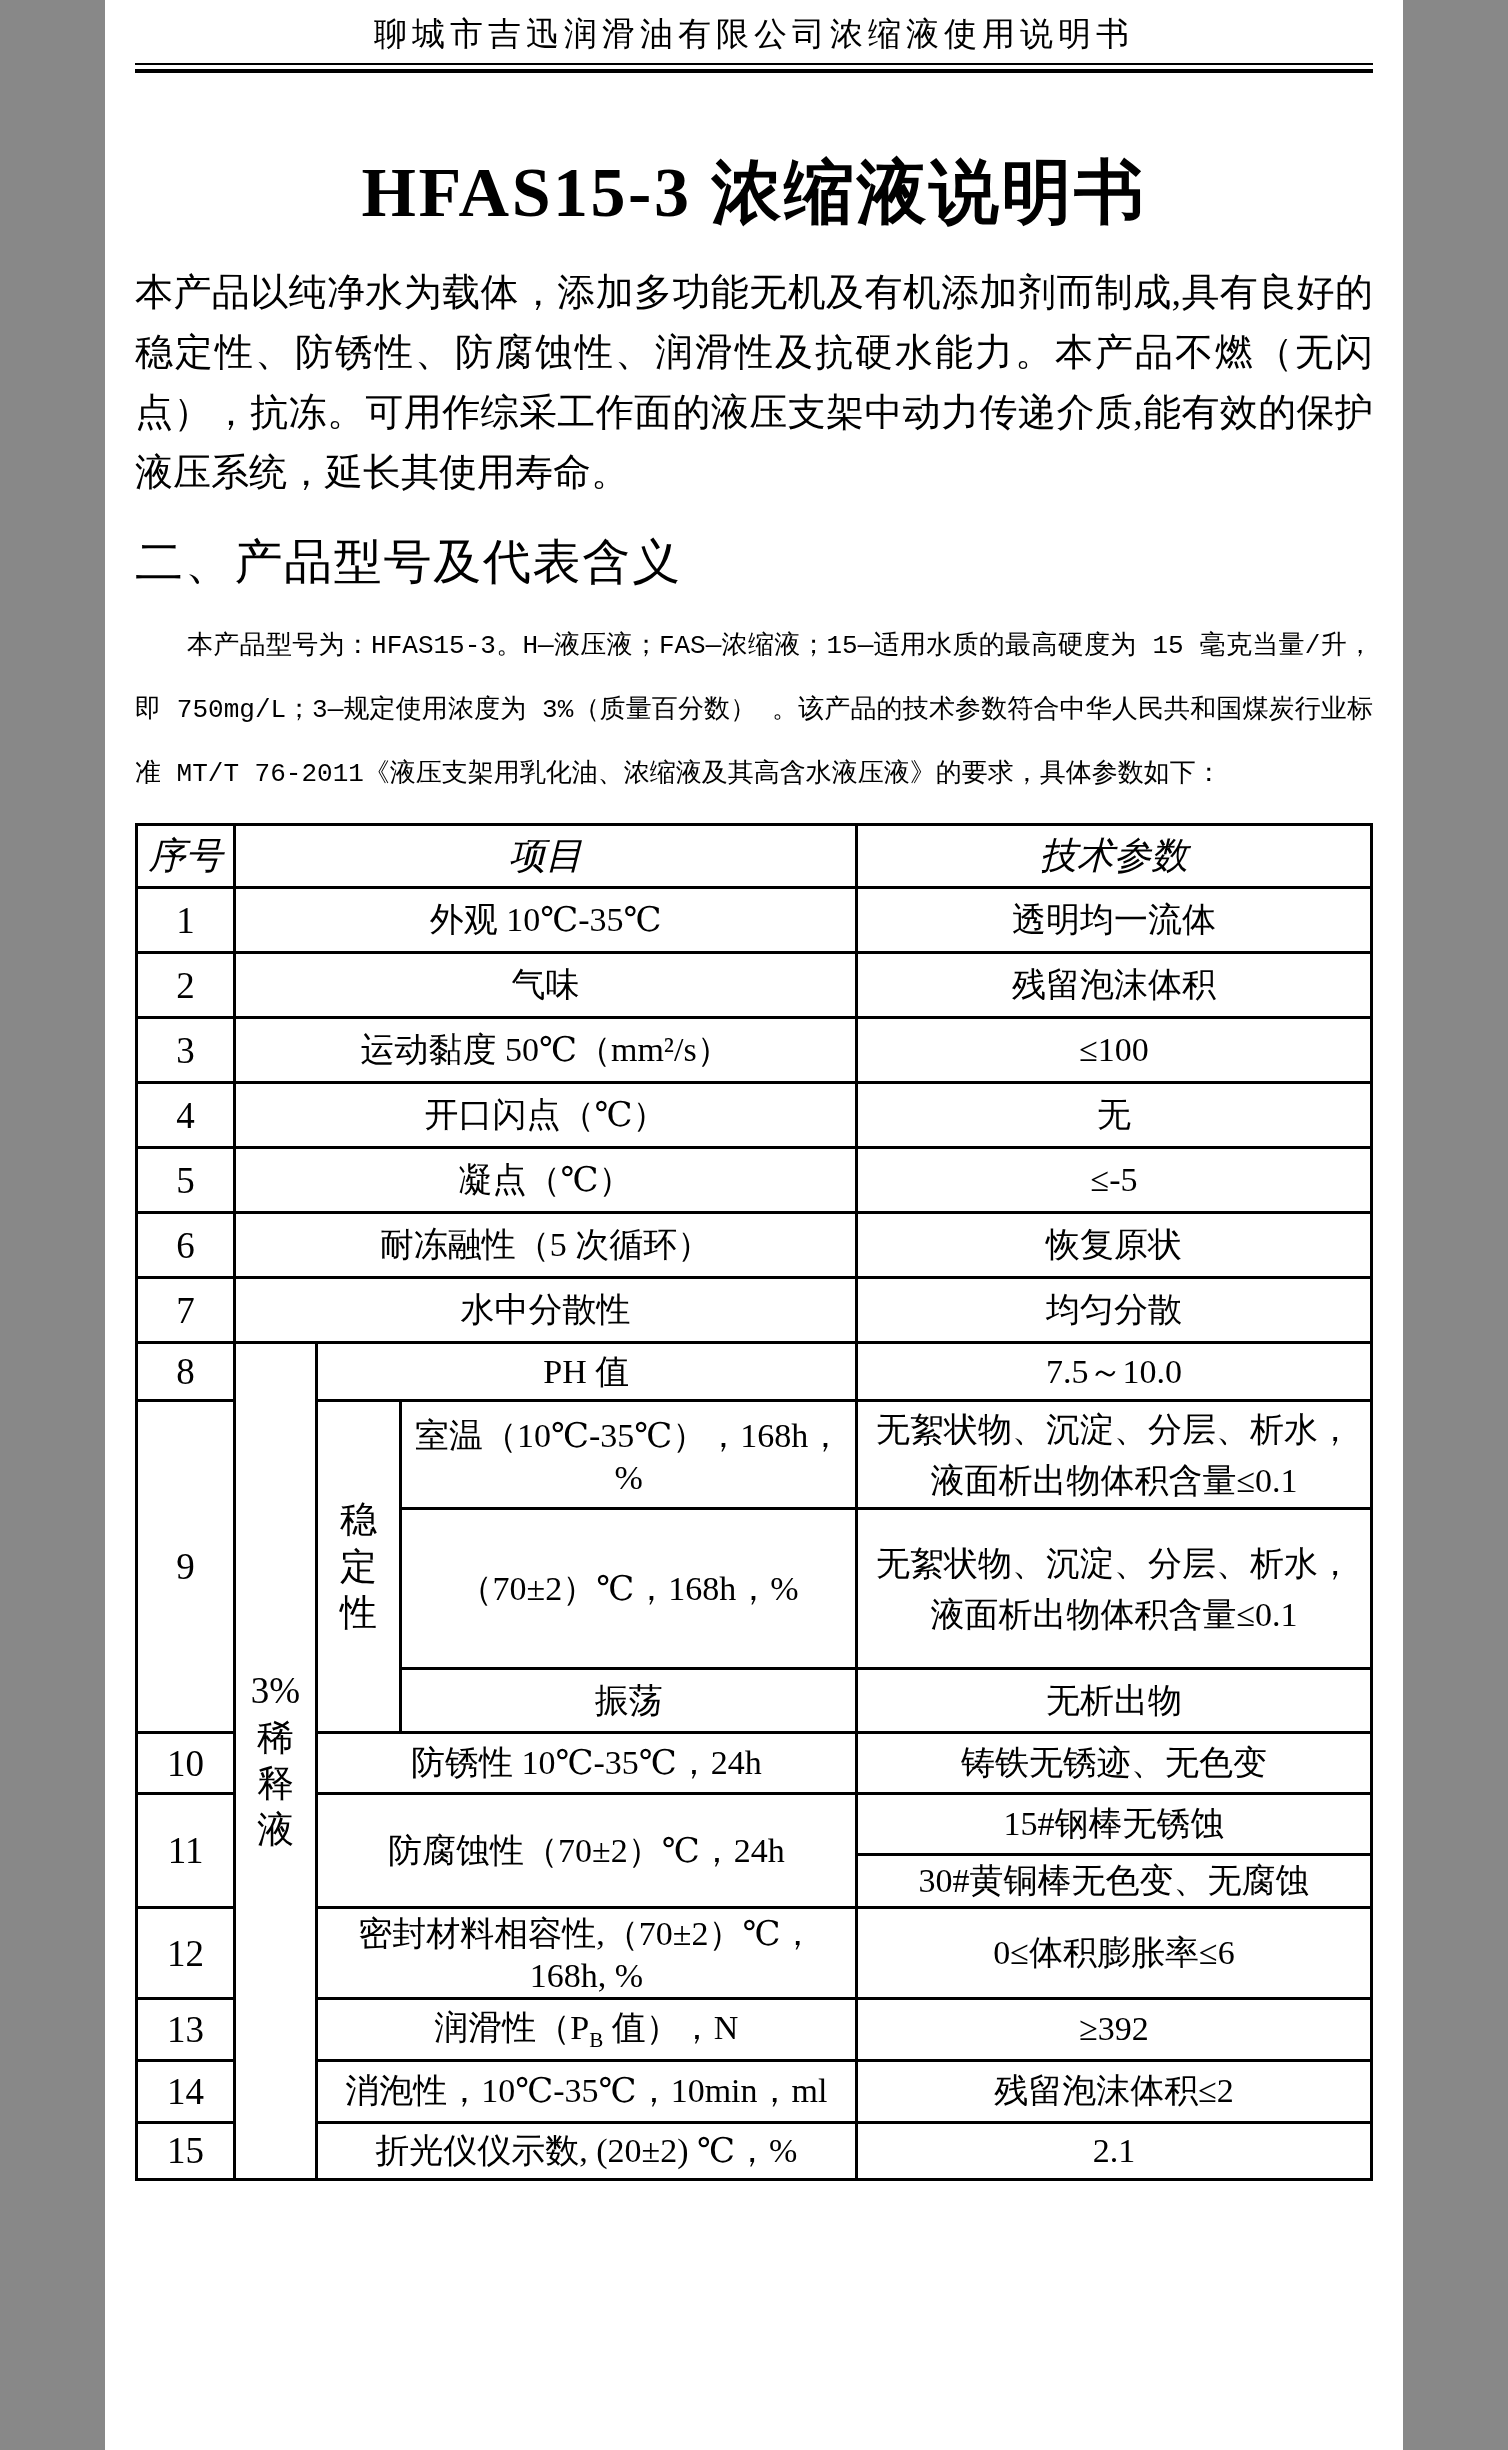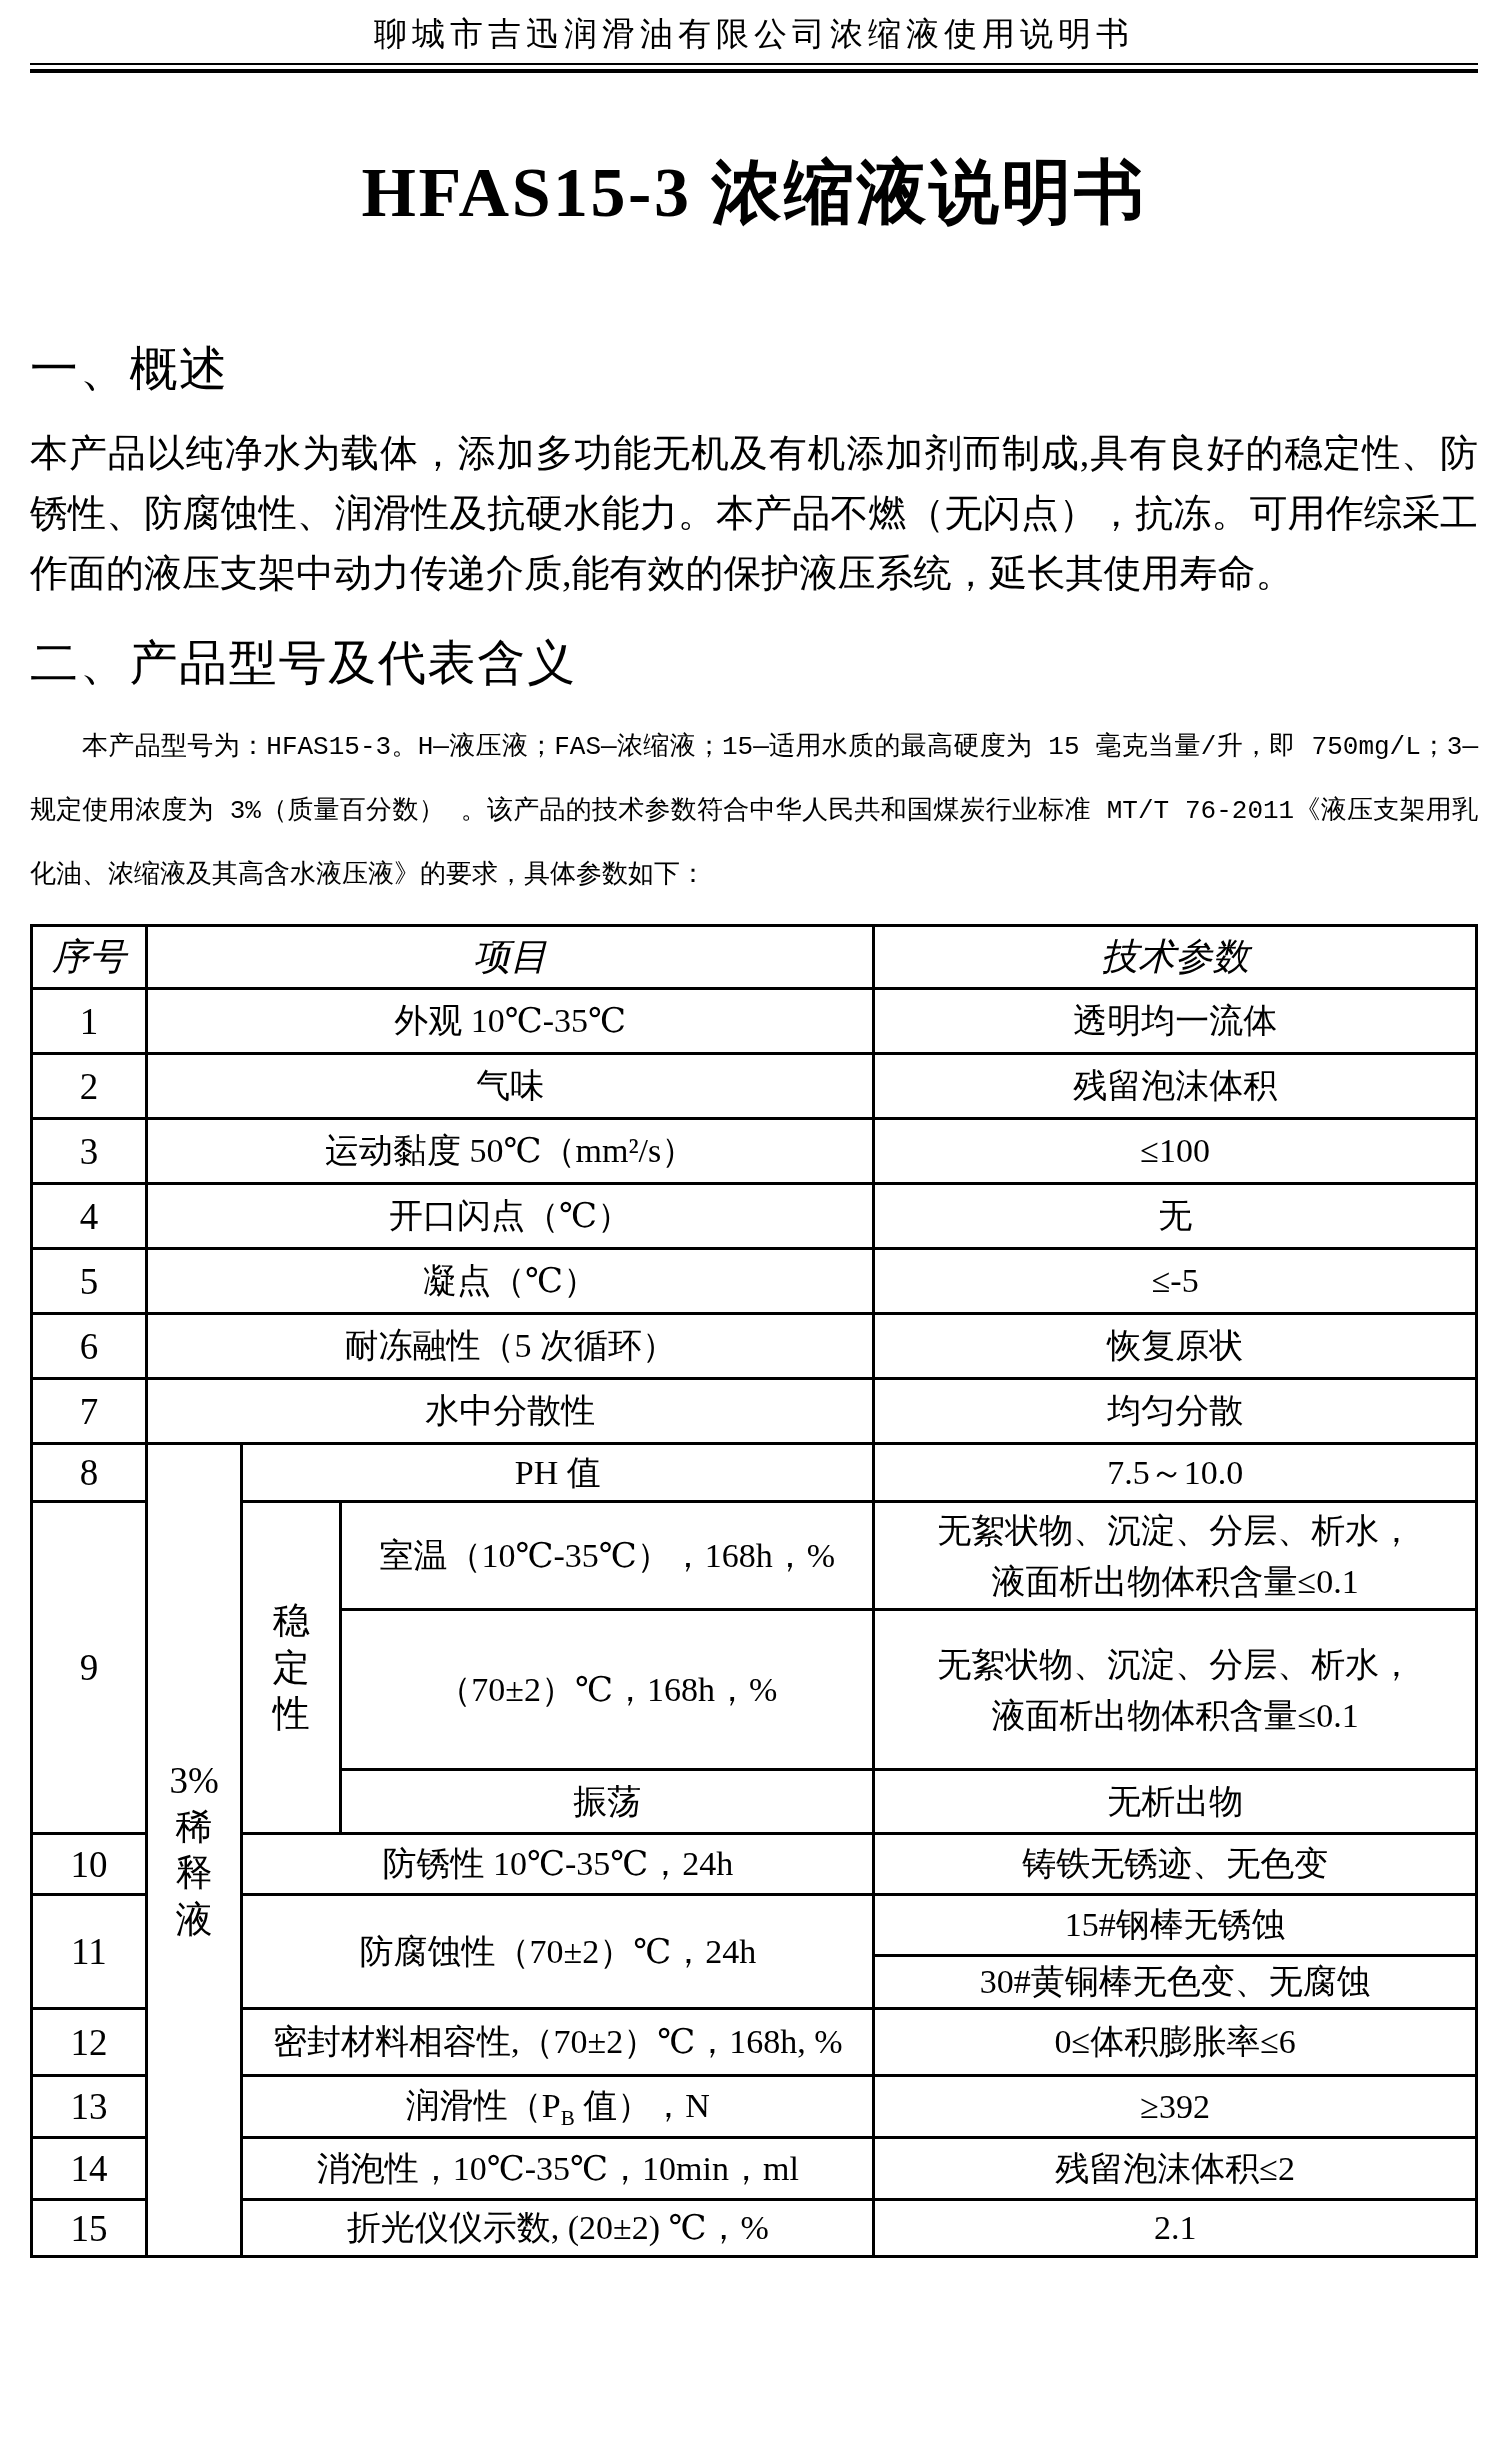--- a/index.html
+++ b/index.html
@@ -1,18 +1,18 @@
 <!DOCTYPE html>
 <html style="font-size:13.4px"><head>
 <meta charset="utf-8">
 <style>
   * { margin: 0; padding: 0; box-sizing: border-box; }
   html, body { background: #888; }
   .page {
-    width: 1508px; height: 2450px;
+    width: 1298px; height: 2450px;
     background: #ffffff; color: #000;
     font-family: "Liberation Serif", "DejaVu Serif", serif;
     overflow: hidden; margin: 0 auto; position: relative;
   }
   .content { padding: 0 30px; }
   .doc-header {
     padding-top: 11.7px; text-align: center;
     font-size: 33px; letter-spacing: 5px; white-space: nowrap;
   }
   .header-rule {
@@ -50,21 +50,20 @@
 <body>
 
 <div class="page">
   <div class="content">
 
     <div class="doc-header">聊城市吉迅润滑油有限公司浓缩液使用说明书</div>
     <div class="header-rule"></div>
 
     <div class="doc-title">HFAS15-3 浓缩液说明书</div>
 
-    <div class="sec-heading">一、概述</div>
     <div class="para">本产品以纯净水为载体，添加多功能无机及有机添加剂而制成,具有良好的稳定性、防锈性、防腐蚀性、润滑性及抗硬水能力。本产品不燃（无闪点），抗冻。可用作综采工作面的液压支架中动力传递介质,能有效的保护液压系统，延长其使用寿命。</div>
 
     <div class="sec-heading second">二、产品型号及代表含义</div>
     <div class="para model">本产品型号为：HFAS15-3。H—液压液；FAS—浓缩液；15—适用水质的最高硬度为 15 毫克当量/升，即 750mg/L；3—规定使用浓度为 3%（质量百分数） 。该产品的技术参数符合中华人民共和国煤炭行业标准 MT/T 76-2011《液压支架用乳化油、浓缩液及其高含水液压液》的要求，具体参数如下：</div>
 
     <table class="spec">
       <colgroup>
         <col style="width:7.95%">
         <col style="width:6.6%">
         <col style="width:6.85%">

